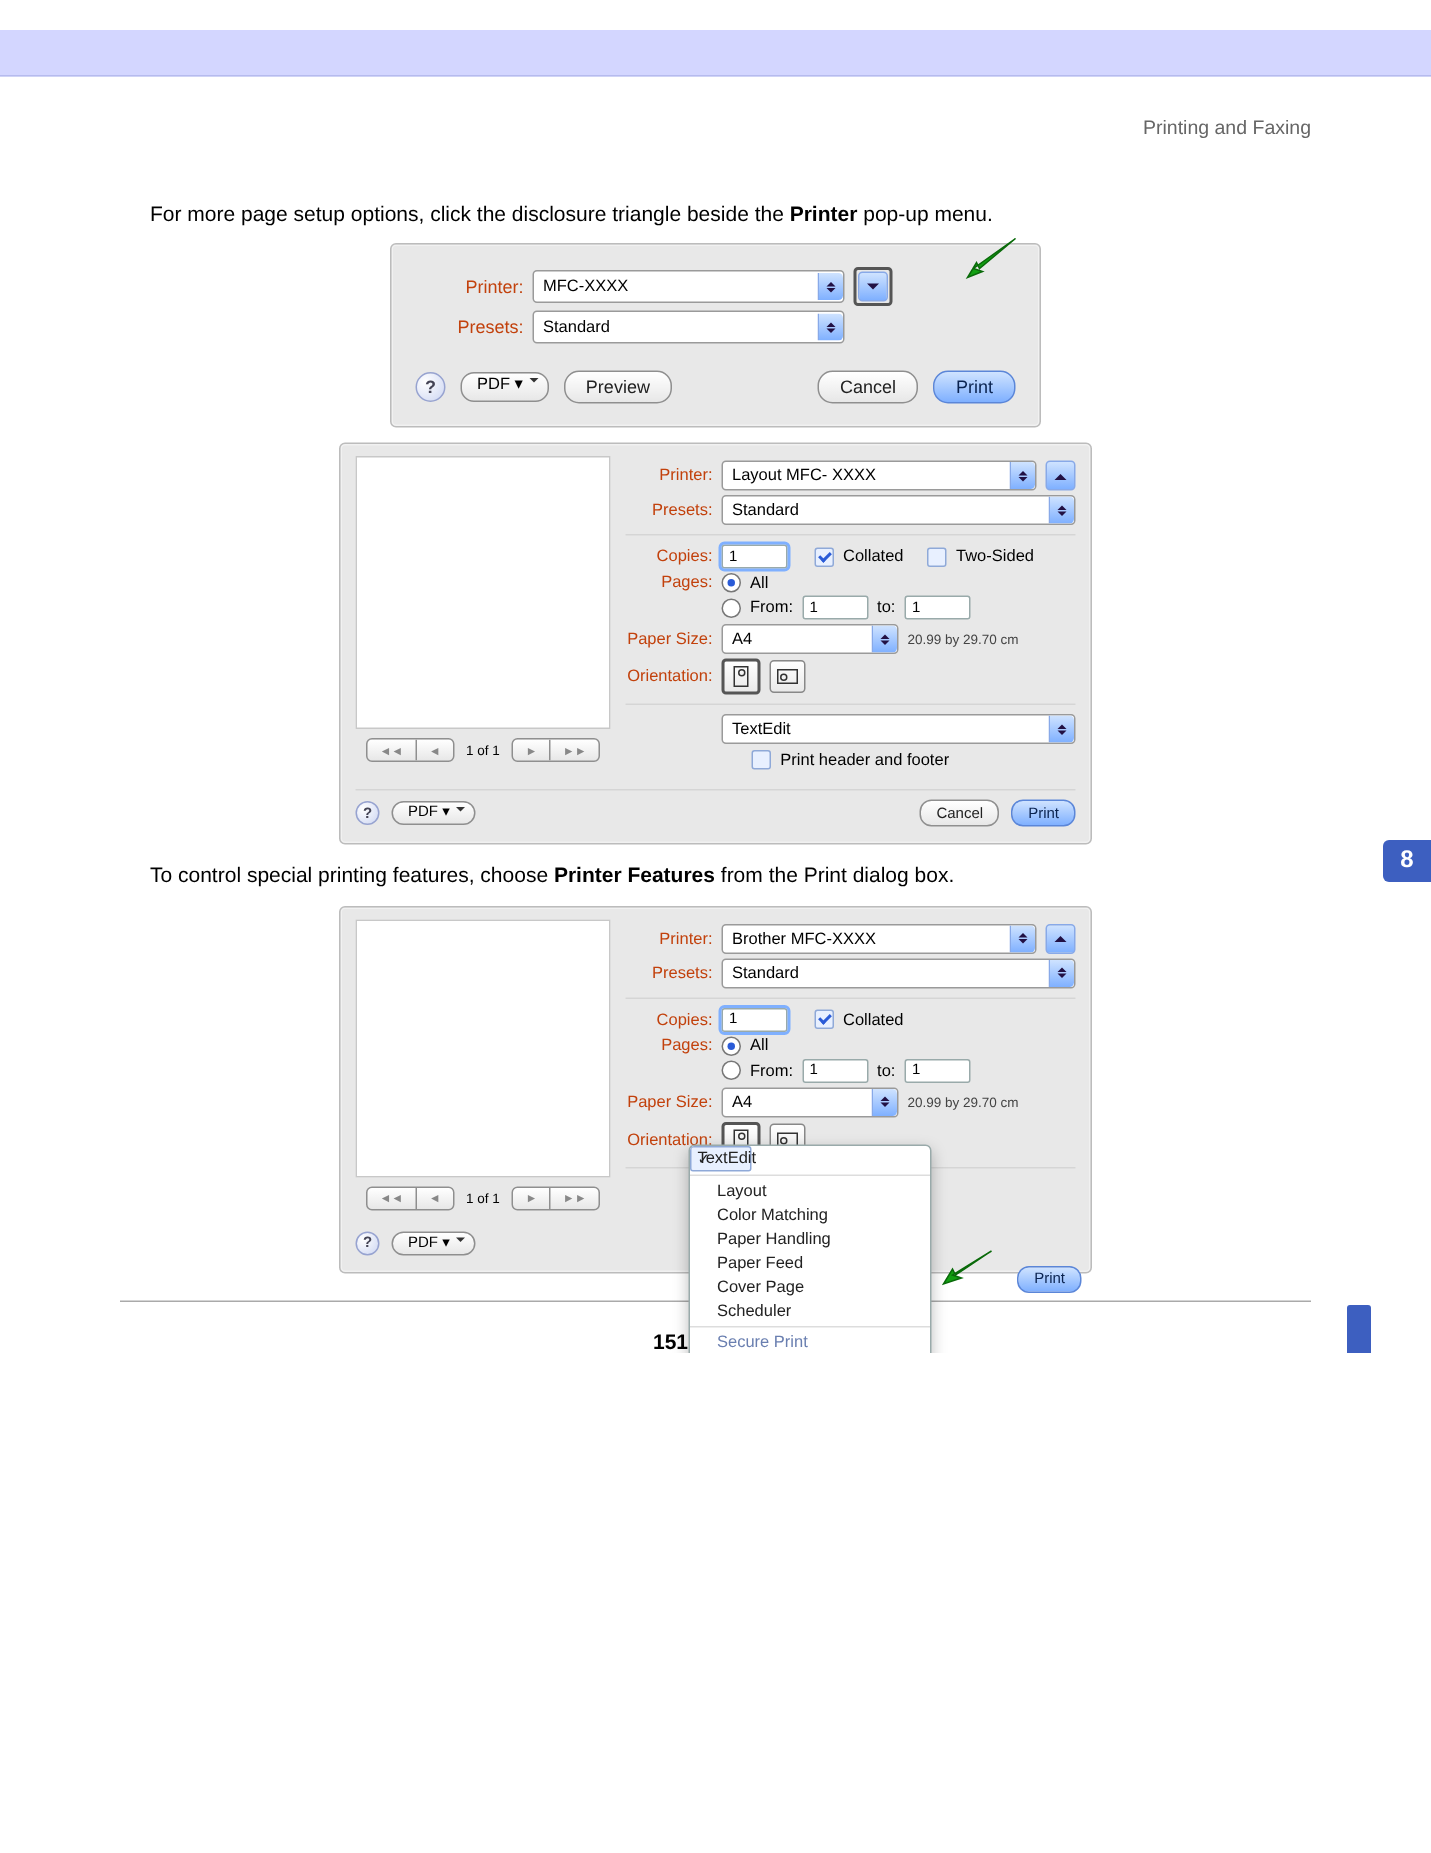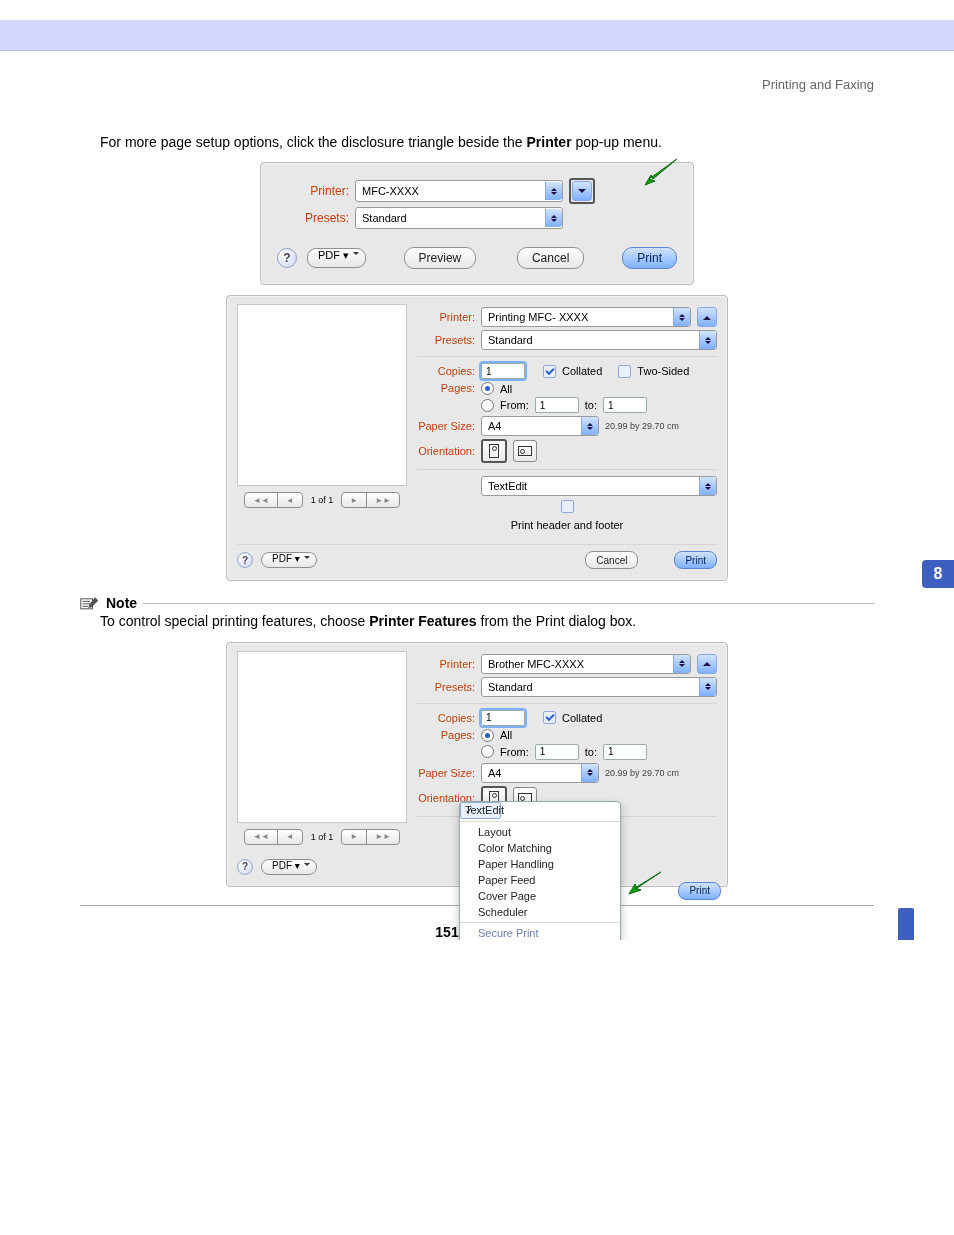--- a/index.html
+++ b/index.html
@@ -34,21 +34,21 @@
   .lbl{text-align:right;min-width:58px;color:#c2410c;}
   .lbl-sm{min-width:58px;}
   .pop{display:flex;align-items:center;background:var(--field-bg);border:1px solid var(--gray-stroke);border-radius:3px;height:18px;padding:0 0 0 6px;color:#000;}
   .pop .cap{flex:1 1 auto;white-space:nowrap;overflow:hidden;}
   .pop .arrows{width:16px;height:18px;border-left:1px solid #88a9e8;background:linear-gradient(#cfe3ff,#7fb0ff);display:flex;flex-direction:column;align-items:center;justify-content:center;border-radius:0 3px 3px 0;}
   .pop .arrows::before{content:"";border:3px solid transparent;border-bottom-color:#214;display:block;margin-bottom:1px;}
   .pop .arrows::after{content:"";border:3px solid transparent;border-top-color:#214;display:block;}
   .disc{width:18px;height:18px;border:1px solid #88a9e8;background:linear-gradient(#cfe3ff,#7fb0ff);border-radius:3px;display:flex;align-items:center;justify-content:center;}
   .disc::before{content:"";border:4px solid transparent;border-top-color:#214;margin-top:3px;}
   .disc.up::before{border-top-color:transparent;border-bottom-color:#214;margin-top:-3px;}
-  .pill{height:20px;border:1px solid var(--pill-border);background:var(--pill-bg);border-radius:10px;display:inline-flex;align-items:center;justify-content:center;padding:0 14px;font-size:12px;color:#222;margin-left:28px;}
+  .pill{height:20px;border:1px solid var(--pill-border);background:var(--pill-bg);border-radius:10px;display:inline-flex;align-items:center;justify-content:center;padding:0 14px;font-size:12px;color:#222;}
   .pill.blue{background:var(--pill-blue-bg);border-color:#5b86d8;color:#0a2350;}
   .pill.sm{height:16px;font-size:10px;padding:0 10px;border-radius:8px;}
   .help{width:18px;height:18px;border:1px solid #97a3d0;border-radius:50%;background:radial-gradient(circle at 30% 30%,#fff,#cdd6f2);display:flex;align-items:center;justify-content:center;color:#445;font-weight:bold;font-size:12px;}
   .pdfbtn{height:18px;border:1px solid var(--pill-border);border-radius:9px;background:var(--pill-bg);display:inline-flex;padding:0 6px 0 10px;font-size:11px;gap:4px;}
   .pdfbtn::after{content:"";border:3px solid transparent;border-top-color:#333;margin-top:3px;}
   .thinrule{height:1px;background:var(--rule);margin:6px 0;}
   .preview-area{background:#fff;border:1px solid #c8c8c8;height:180px;}
   .nav-seg{display:inline-flex;border:1px solid var(--pill-border);border-radius:4px;overflow:hidden;background:var(--pill-bg);height:14px;}
   .nav-seg span{padding:0 8px;font-size:8px;color:#888;border-right:1px solid var(--pill-border);display:flex;align-items:center;}
   .nav-seg span:last-child{border-right:none;}
@@ -153,21 +153,21 @@
               <span>►</span>
               <span>►►</span>
             </div>
         </div>
       </div>
 
       <div style="flex:1;">
         <div class="row">
             <span class="lbl lbl-sm">Printer:</span>
           <div class="pop" style="flex:1;">
-              <span class="cap">Printing  MFC- XXXX</span>
+              <span class="cap">Layout  MFC- XXXX</span>
               <span class="arrows"></span>
             </div>
           <div class="disc up"></div>
         </div>
         <div class="row">
             <span class="lbl lbl-sm">Presets:</span>
           <div class="pop" style="flex:1;">
               <span class="cap">Standard</span>
               <span class="arrows"></span>
             </div>
@@ -217,52 +217,41 @@
             </div>
         </div>
         <div class="thinrule"></div>
         <div class="row">
             <span class="lbl lbl-sm"></span>
           <div class="pop" style="flex:1;">
               <span class="cap">TextEdit</span>
               <span class="arrows"></span>
             </div>
         </div>
-        <div class="row" style="justify-content:center;margin-top:4px;flex-direction:column;">
+        <div class="row" style="justify-content:center;margin-top:4px;">
           <span class="chk"></span>
           <span>Print header and footer</span>
         </div>
       </div>
     </div>
     <div class="thinrule" style="margin-top:10px;"></div>
     <div class="row" style="justify-content:space-between;">
       <div style="display:flex;gap:8px;align-items:center;">
         <div class="help" style="width:14px;height:14px;font-size:10px;">?</div>
         <div class="pdfbtn" style="height:14px;font-size:10px;">
             <span>PDF ▾</span>
           </div>
       </div>
       <div style="display:flex;gap:8px;">
         <div class="pill sm">Cancel</div>
         <div class="pill sm blue">Print</div>
       </div>
     </div>
   </div>
 
-  <div class="note-row">
-    <svg class="pencil-note" viewBox="0 0 24 16">
-        <rect x="1" y="3" width="14" height="12" fill="none" stroke="#333"></rect>
-        <line x1="3" y1="6" x2="12" y2="6" stroke="#333"></line>
-        <line x1="3" y1="9" x2="12" y2="9" stroke="#333"></line>
-        <line x1="3" y1="12" x2="10" y2="12" stroke="#333"></line>
-        <path d="M18 1 L22 5 L14 13 L10 14 L11 10 Z" fill="#555"></path>
-      </svg>
-    <span class="note-txt">Note</span>
-    <div class="dash"></div>
-  </div>
   <p class="para indent2">
     <span>To control special printing features, choose </span><b>Printer Features</b><span> from the Print dialog box.</span>
   </p>
 
   <div class="macdlg" style="width:480px;padding:8px 10px 8px 10px;position:relative;">
     <div style="display:flex;gap:10px;">
       <div style="width:170px;">
         <div class="preview-area" style="height:170px;"></div>
         <div style="display:flex;align-items:center;justify-content:center;gap:8px;margin-top:6px;">
           <div class="nav-seg">

